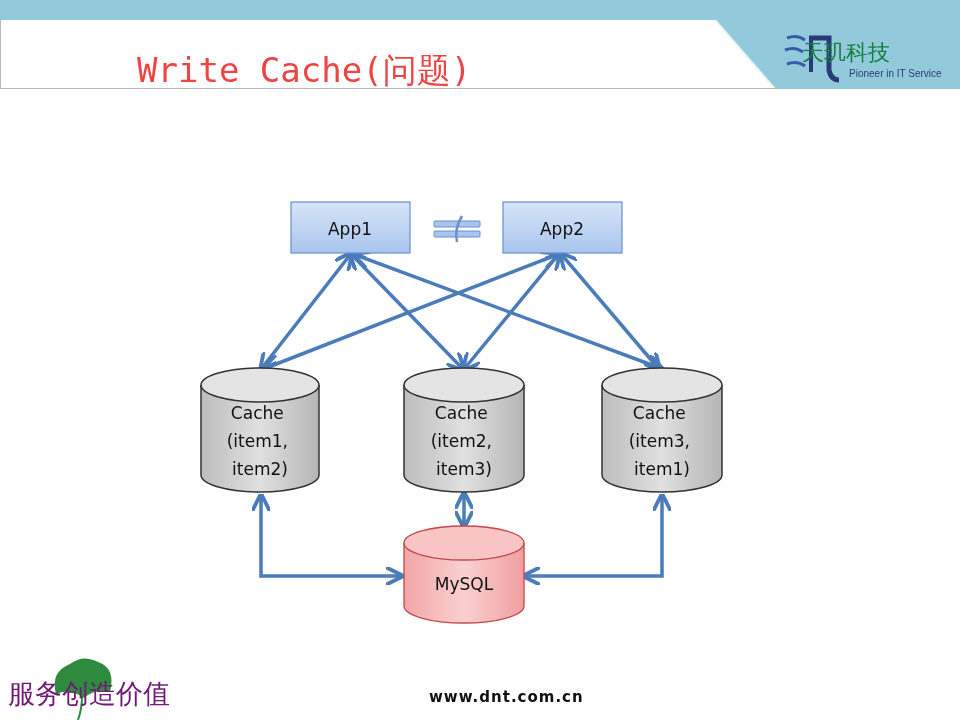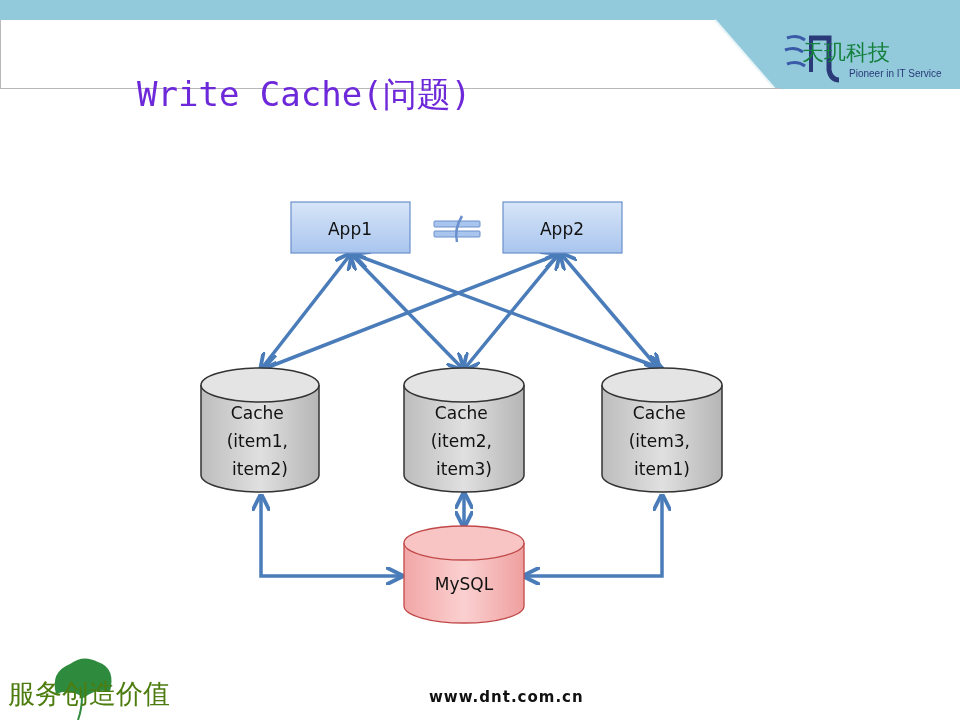--- a/index.html
+++ b/index.html
@@ -17,23 +17,23 @@
     background: #b8b8b8;
   }
   .left-edge {
     position: absolute; left: 0; top: 20px; width: 1px; height: 69px;
     background: #b8b8b8;
   }
   .logo-slant {
     position: absolute; left: 0; top: 0; width: 960px; height: 90px;
   }
   .title {
-    position: absolute; left: 137px; top: 72px;
+    position: absolute; left: 137px; top: 48px;
     font-family: "DejaVu Sans Mono", monospace;
-    font-size: 34px; color: #6d28d9; letter-spacing: 0px;
+    font-size: 34px; color: #ef4444; letter-spacing: 0px;
     white-space: nowrap;
   }
   .logo-text {
     position: absolute; left: 802px; top: 38px;
     font-family: Liberation Mono, monospace;
     font-size: 22px; color: #15803d; white-space: nowrap;
   }
   .logo-sub {
     position: absolute; left: 849px; top: 68px;
     font-family: "Liberation Sans", sans-serif;
@@ -46,21 +46,21 @@
     font-family: "DejaVu Sans", sans-serif; font-size: 17px; fill: #111;
   }
   .footer-url {
     position: absolute; left: 429px; top: 688px;
     font-family: "DejaVu Sans", sans-serif; font-weight: bold;
     font-size: 15px; color: #111; letter-spacing: 1px;
   }
   .slogan {
     position: absolute; left: 8px; top: 676px;
     font-family: Liberation Sans, sans-serif;
-    font-size: 27px; color: #4d7c0f; white-space: nowrap;
+    font-size: 27px; color: #701a75; white-space: nowrap;
   }
 </style>
 </head>
 <body>
 
 <div class="top-band"></div>
 <svg class="logo-slant" width="960" height="90">
   <polygon points="715,20 960,20 960,89 775,89" fill="#92cadc"></polygon>
   <line x1="715" y1="20" x2="775" y2="89" stroke="#e8f4f8" stroke-width="2"></line>
 </svg>

